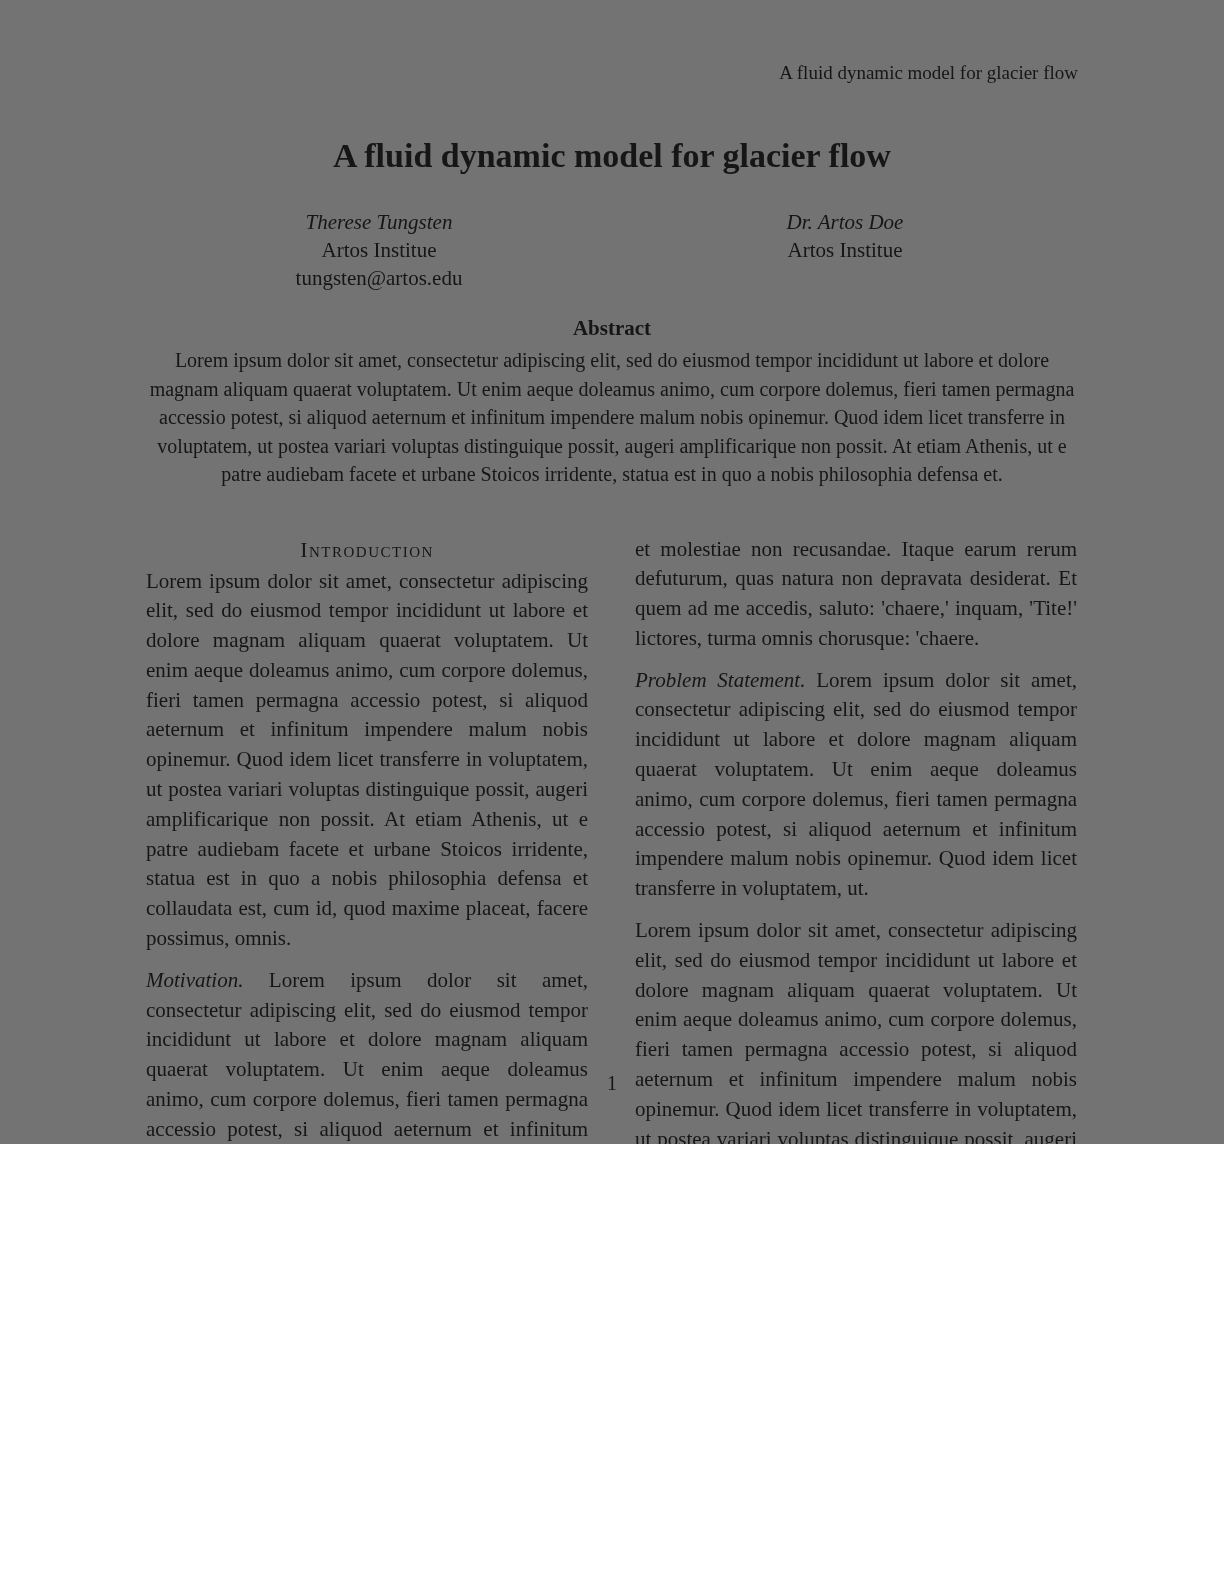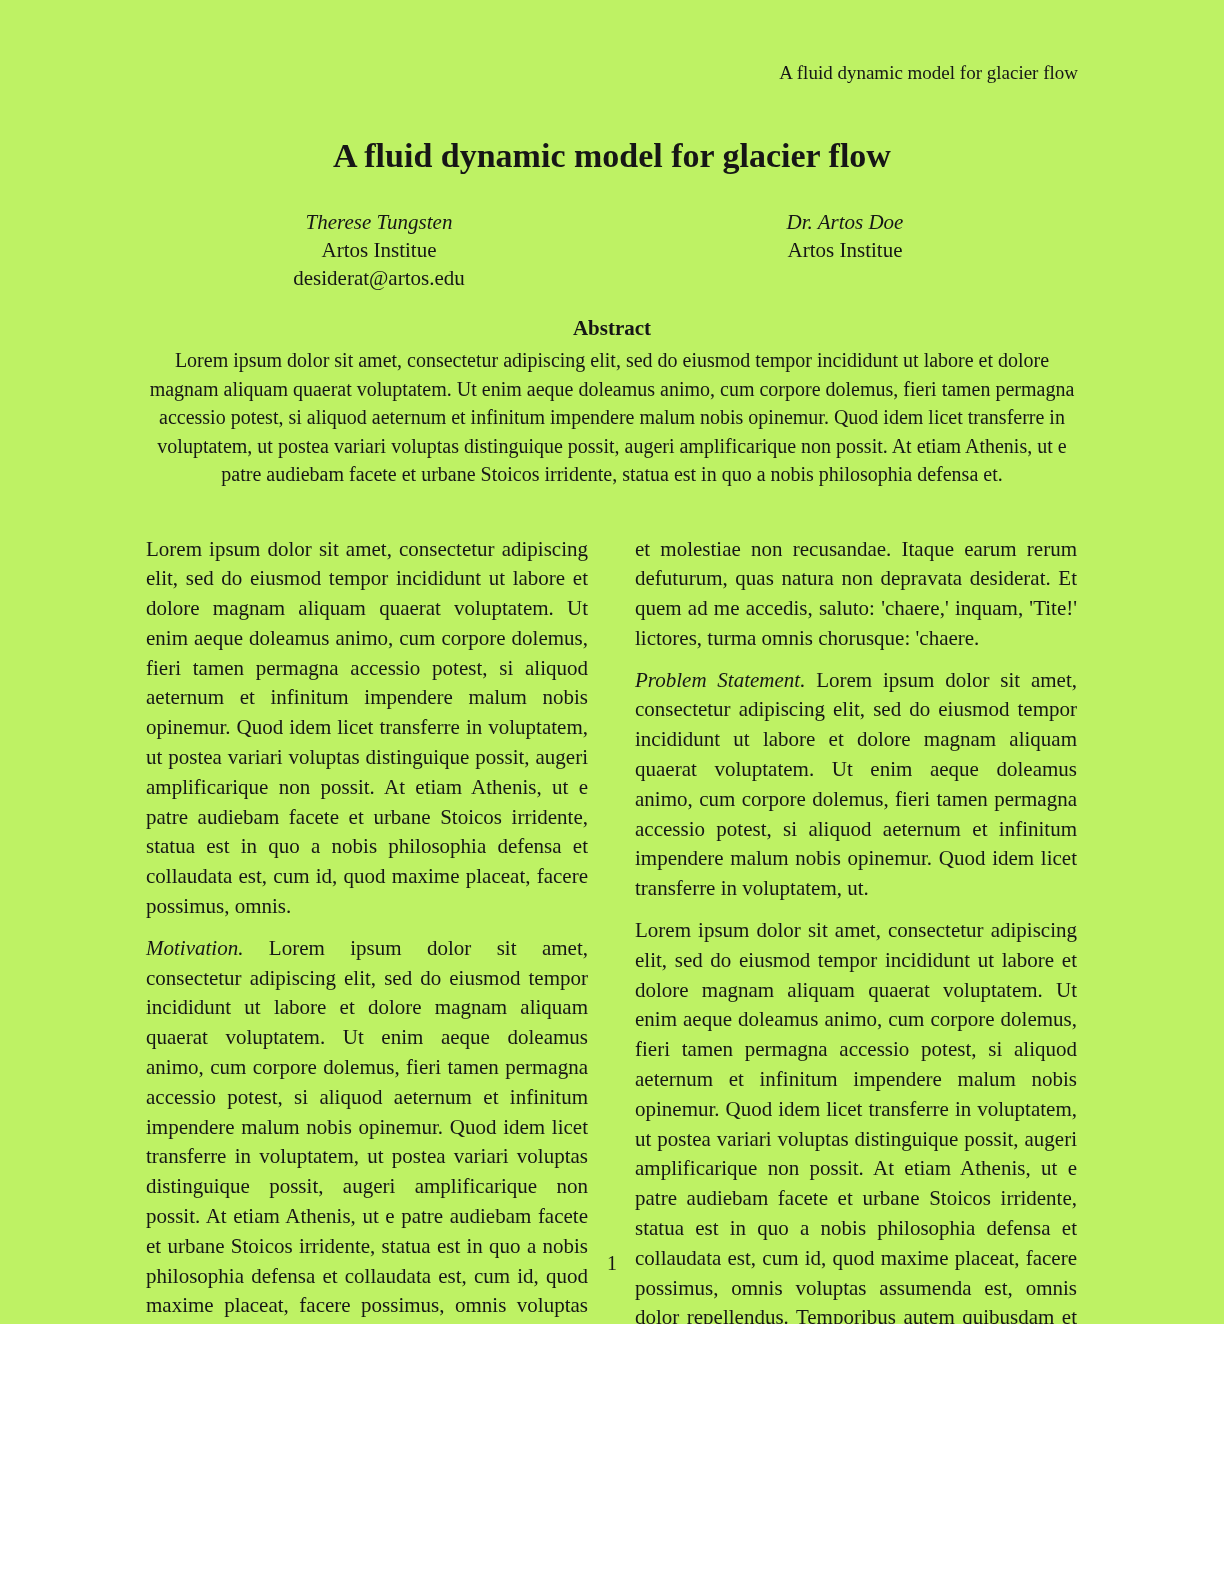--- a/index.html
+++ b/index.html
@@ -3,23 +3,23 @@
 <meta charset="utf-8">
 <style>
   html, body {
     margin: 0;
     padding: 0;
     background: #ffffff;
   }
   .page {
     position: relative;
     width: 1224px;
-    height: 1324px;
+    height: 1144px;
     margin: 0 auto;
-    background: #bef264;
+    background: #737373;
     color: #161616;
     font-family: "Liberation Serif", "DejaVu Serif", serif;
     box-sizing: border-box;
     padding: 62px 146px 0 146px;
     overflow: hidden;
   }
   .running-header {
     text-align: right;
     font-size: 19px;
     line-height: 22px;
@@ -101,35 +101,36 @@
 <div class="page">
 
   <div class="running-header">A fluid dynamic model for glacier flow</div>
 
   <h1 class="paper-title">A fluid dynamic model for glacier flow</h1>
 
   <div class="authors">
     <div class="author">
       <span class="name">Therese Tungsten</span>
       <span class="affil">Artos Institue</span>
-      <span class="email">desiderat@artos.edu</span>
+      <span class="email">tungsten@artos.edu</span>
     </div>
     <div class="author">
       <span class="name">Dr. Artos Doe</span>
       <span class="affil">Artos Institue</span>
     </div>
   </div>
 
   <div class="abstract-heading">Abstract</div>
 
   <div class="abstract-text">Lorem ipsum dolor sit amet, consectetur adipiscing elit, sed do eiusmod tempor incididunt ut labore et dolore magnam aliquam quaerat voluptatem. Ut enim aeque doleamus animo, cum corpore dolemus, fieri tamen permagna accessio potest, si aliquod aeternum et infinitum impendere malum nobis opinemur. Quod idem licet transferre in voluptatem, ut postea variari voluptas distinguique possit, augeri amplificarique non possit. At etiam Athenis, ut e patre audiebam facete et urbane Stoicos irridente, statua est in quo a nobis philosophia defensa et.</div>
 
   <div class="columns">
 
     <div class="col">
+      <h2 class="section-heading">Introduction</h2>
       <p>Lorem ipsum dolor sit amet, consectetur adipiscing elit, sed do eiusmod tempor incididunt ut labore et dolore magnam aliquam quaerat voluptatem. Ut enim aeque doleamus animo, cum corpore dolemus, fieri tamen permagna accessio potest, si aliquod aeternum et infinitum impendere malum nobis opinemur. Quod idem licet transferre in voluptatem, ut postea variari voluptas distinguique possit, augeri amplificarique non possit. At etiam Athenis, ut e patre audiebam facete et urbane Stoicos irridente, statua est in quo a nobis philosophia defensa et collaudata est, cum id, quod maxime placeat, facere possimus, omnis.</p>
       <p><span class="runin">Motivation.</span><span> Lorem ipsum dolor sit amet, consectetur adipiscing elit, sed do eiusmod tempor incididunt ut labore et dolore magnam aliquam quaerat voluptatem. Ut enim aeque doleamus animo, cum corpore dolemus, fieri tamen permagna accessio potest, si aliquod aeternum et infinitum impendere malum nobis opinemur. Quod idem licet transferre in voluptatem, ut postea variari voluptas distinguique possit, augeri amplificarique non possit. At etiam Athenis, ut e patre audiebam facete et urbane Stoicos irridente, statua est in quo a nobis philosophia defensa et collaudata est, cum id, quod maxime placeat, facere possimus, omnis voluptas assumenda est, omnis dolor repellendus. Temporibus autem quibusdam et aut officiis debitis aut rerum necessitatibus saepe eveniet, ut et voluptates repudiandae sint</span></p>
     </div>
 
     <div class="col">
       <p>et molestiae non recusandae. Itaque earum rerum defuturum, quas natura non depravata desiderat. Et quem ad me accedis, saluto: 'chaere,' inquam, 'Tite!' lictores, turma omnis chorusque: 'chaere.</p>
       <p><span class="runin">Problem Statement.</span><span> Lorem ipsum dolor sit amet, consectetur adipiscing elit, sed do eiusmod tempor incididunt ut labore et dolore magnam aliquam quaerat voluptatem. Ut enim aeque doleamus animo, cum corpore dolemus, fieri tamen permagna accessio potest, si aliquod aeternum et infinitum impendere malum nobis opinemur. Quod idem licet transferre in voluptatem, ut.</span></p>
       <p>Lorem ipsum dolor sit amet, consectetur adipiscing elit, sed do eiusmod tempor incididunt ut labore et dolore magnam aliquam quaerat voluptatem. Ut enim aeque doleamus animo, cum corpore dolemus, fieri tamen permagna accessio potest, si aliquod aeternum et infinitum impendere malum nobis opinemur. Quod idem licet transferre in voluptatem, ut postea variari voluptas distinguique possit, augeri amplificarique non possit. At etiam Athenis, ut e patre audiebam facete et urbane Stoicos irridente, statua est in quo a nobis philosophia defensa et collaudata est, cum id, quod maxime placeat, facere possimus, omnis voluptas assumenda est, omnis dolor repellendus. Temporibus autem quibusdam et aut officiis debitis aut rerum necessitatibus saepe eve-</p>
     </div>
 

